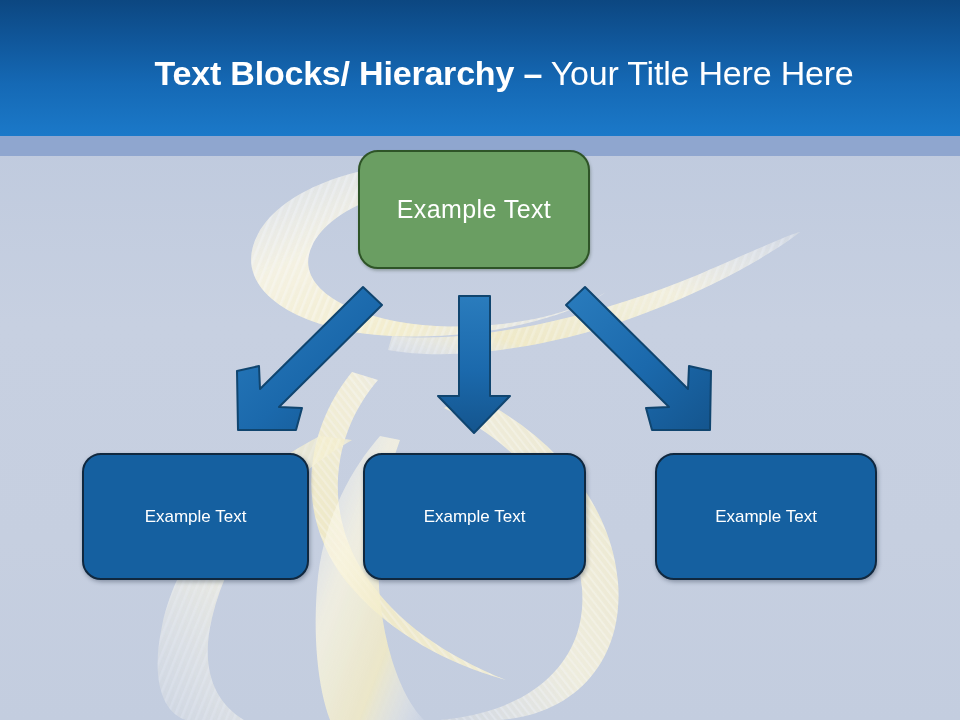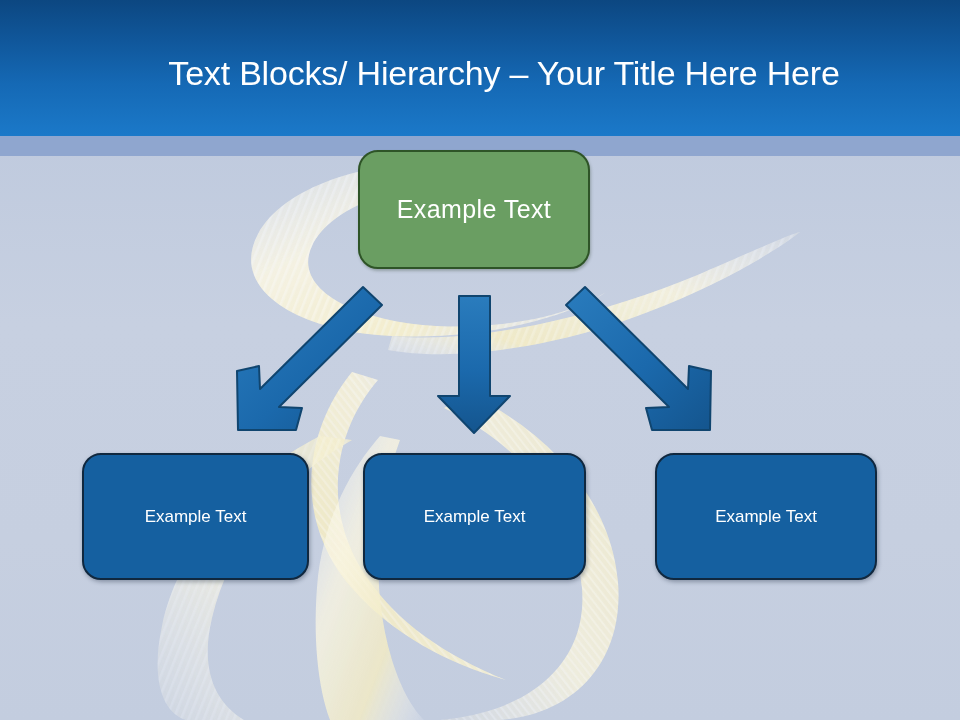--- a/index.html
+++ b/index.html
@@ -45,21 +45,21 @@
     position: absolute;
     left: 0; top: 53px;
     width: 960px;
     text-align: center;
     color: #ffffff;
     font-size: 34px;
     line-height: 40px;
     letter-spacing: -0.2px;
     white-space: nowrap;
   }
-  #slide-title .t-bold { font-weight: 400; margin-left: 48px; }
+  #slide-title .t-bold { font-weight: 700; margin-left: 48px; }
   #slide-title .t-reg  { font-weight: 400; }
 
   
   .node {
     position: absolute;
     box-sizing: border-box;
     display: flex;
     align-items: center;
     justify-content: center;
     color: #ffffff;

